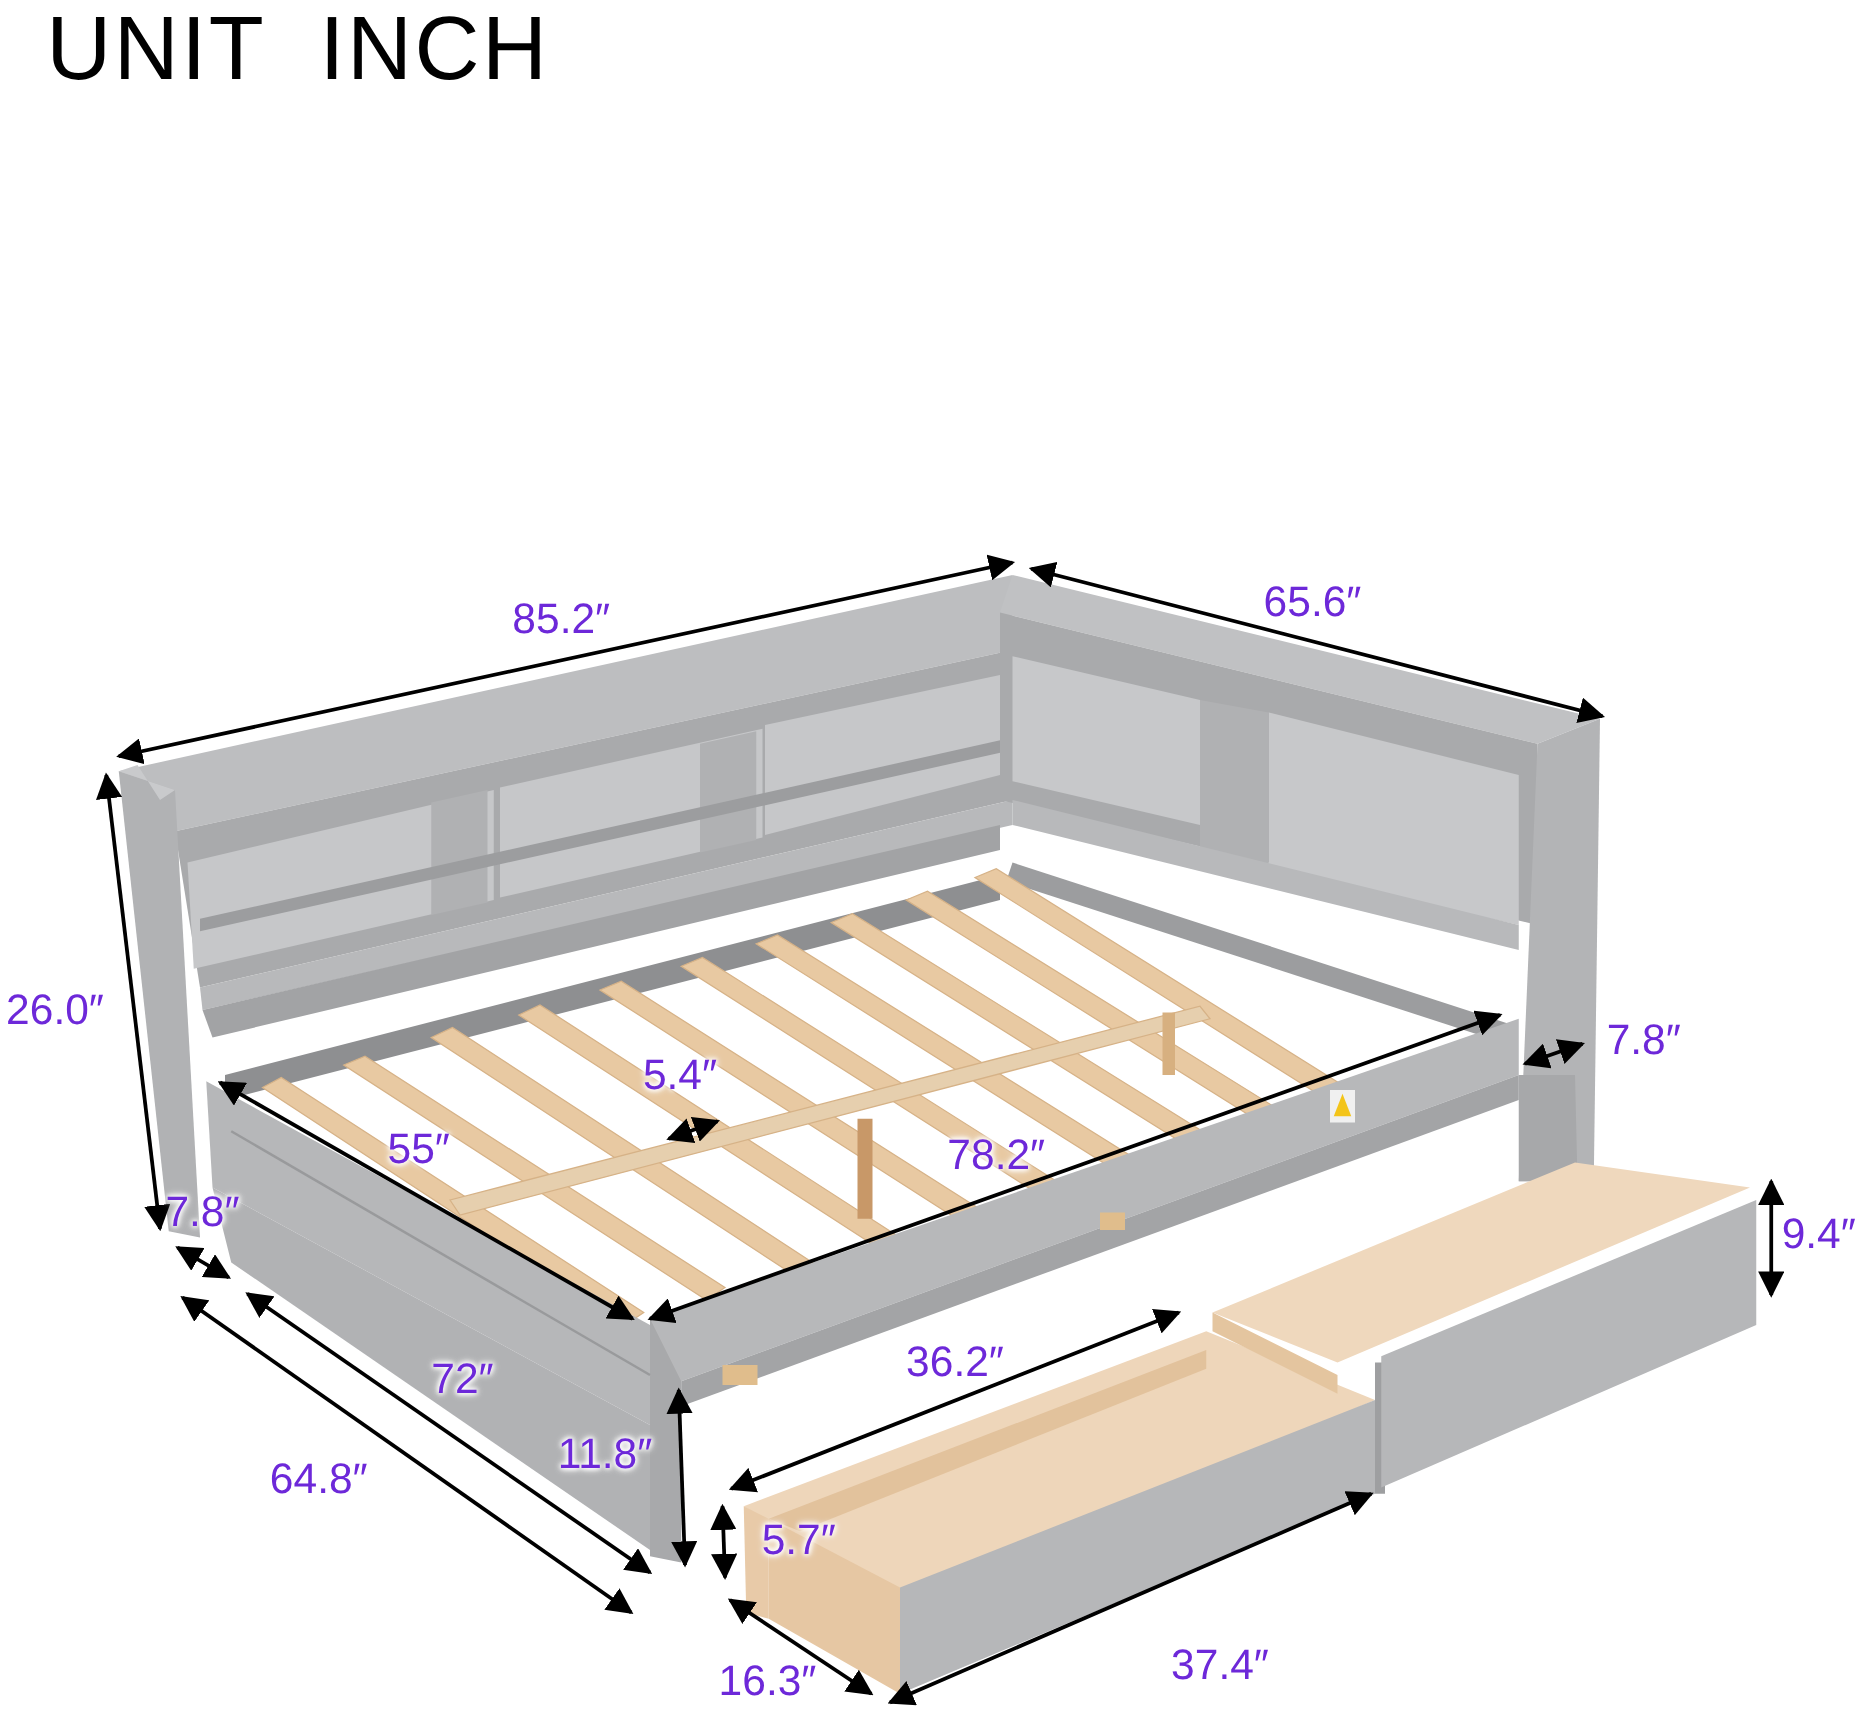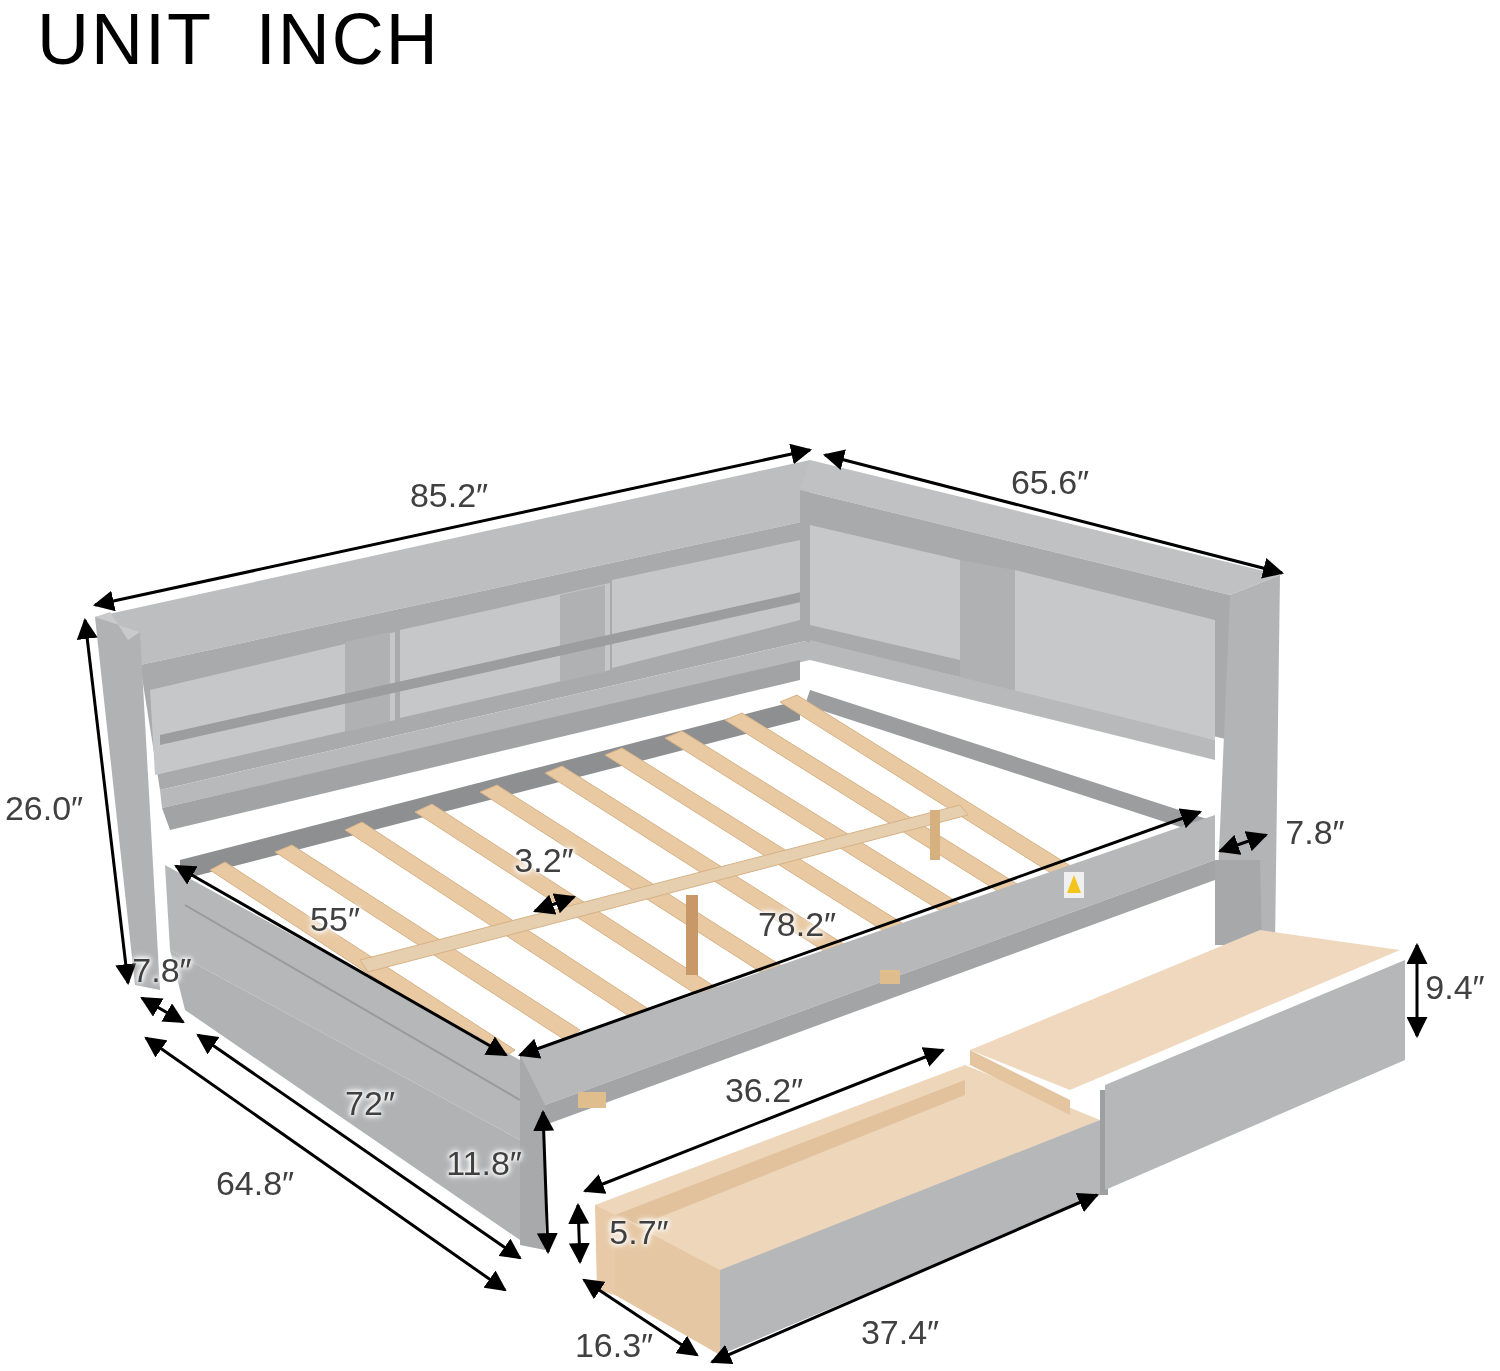--- a/index.html
+++ b/index.html
@@ -1,21 +1,21 @@
 <!DOCTYPE html>
 <html><head>
 <meta charset="utf-8">
 <style>
   html, body { margin:0; padding:0; background:#ffffff; }
   body { width:1500px; height:1371px; position:relative; overflow:hidden;
          font-family:"Liberation Sans", "DejaVu Sans", sans-serif; }
   .title { position:absolute; left:37px; top:-6px; font-size:72px; letter-spacing:2px;
            color:#000; font-weight:400; white-space:pre; line-height:90px; }
   svg.diagram { position:absolute; left:0; top:0; }
-  .dim { position:absolute; font-size:34px; color:#404040; line-height:1; white-space:nowrap;
+  .dim { position:absolute; font-size:34px; color:#6d28d9; line-height:1; white-space:nowrap;
          transform:translate(-50%,-50%); }
   .dim.halo { text-shadow: 0 0 4px #fff, 0 0 4px #fff, 0 0 6px #fff, 0 0 8px #fff; }
 </style>
 </head>
 <body>
 
 <div class="title">UNIT  INCH</div>
 
 <svg class="diagram" width="1500" height="1371" viewBox="0 0 1500 1371">
   <defs>
@@ -123,23 +123,23 @@
     <line x1="584" y1="1280" x2="697" y2="1355" marker-start="url(#ah)" marker-end="url(#ah)"></line>
     <line x1="712" y1="1362" x2="1097" y2="1195" marker-start="url(#ah)" marker-end="url(#ah)"></line>
   </g>
 </svg>
 
 <div class="dim" style="left:449px; top:495px;">85.2″</div>
 <div class="dim" style="left:1050px; top:482px;">65.6″</div>
 <div class="dim" style="left:44px; top:808px;">26.0″</div>
 <div class="dim halo" style="left:162px; top:970px;">7.8″</div>
 <div class="dim" style="left:1315px; top:832px;">7.8″</div>
-<div class="dim halo" style="left:544px; top:860px;">3.2″</div>
+<div class="dim halo" style="left:544px; top:860px;">5.4″</div>
 <div class="dim halo" style="left:335px; top:919px;">55″</div>
 <div class="dim halo" style="left:797px; top:924px;">78.2″</div>
 <div class="dim halo" style="left:370px; top:1103px;">72″</div>
 <div class="dim" style="left:255px; top:1183px;">64.8″</div>
 <div class="dim halo" style="left:484px; top:1163px;">11.8″</div>
 <div class="dim" style="left:764px; top:1090px;">36.2″</div>
 <div class="dim" style="left:1455px; top:987px;">9.4″</div>
 <div class="dim halo" style="left:639px; top:1232px;">5.7″</div>
 <div class="dim" style="left:614px; top:1345px;">16.3″</div>
-<div class="dim" style="left:900px; top:1332px;">37.4″</div>
+<div class="dim" style="left:976px; top:1332px;">37.4″</div>
 
 </body></html>

